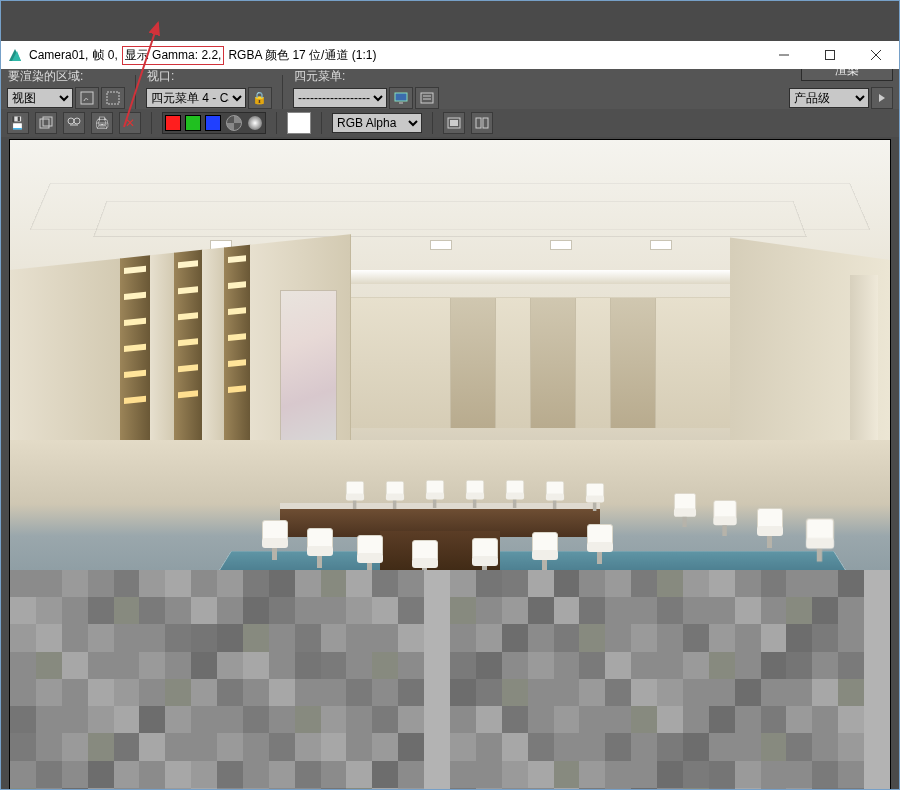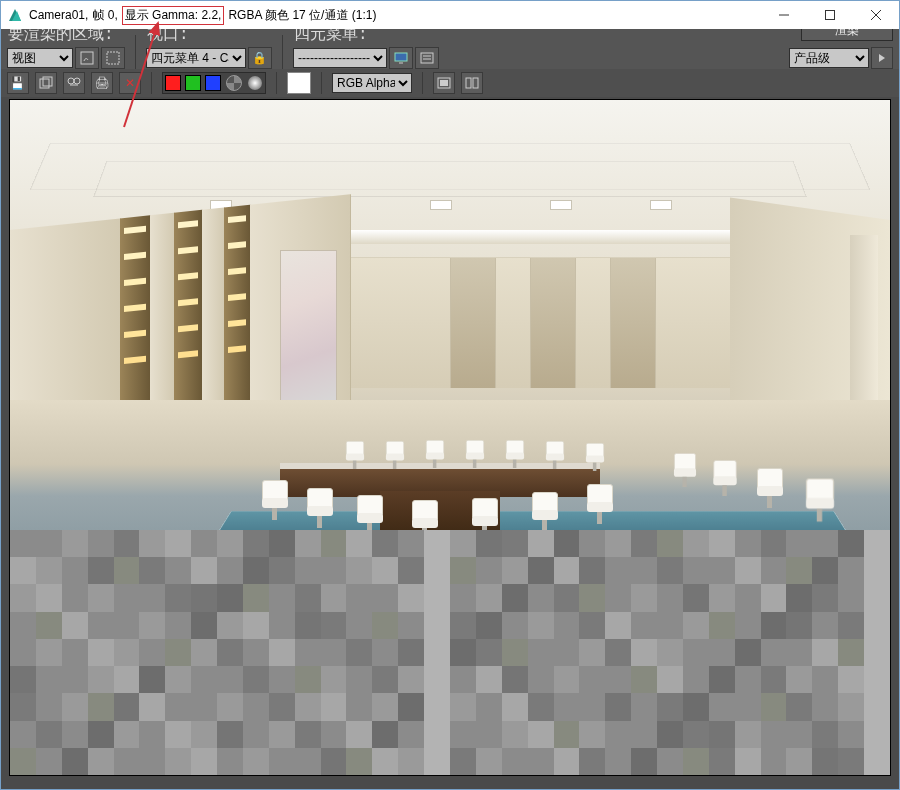--- a/index.html
+++ b/index.html
@@ -1,28 +1,28 @@
 <!DOCTYPE html>
 <html><head>
 <meta charset="utf-8">
 <style>
   html,body{margin:0;padding:0;width:900px;height:790px;overflow:hidden;font-family:"Microsoft YaHei","Segoe UI",Arial,sans-serif;font-size:12px;background:#4a4a4a;color:#ddd;}
   .window{position:relative;width:900px;height:790px;box-sizing:border-box;border:1px solid #76a0c8;display:flex;flex-direction:column;}
   
-  .titlebar{height:28px;background:#fff;color:#000;display:flex;align-items:center;padding:0 0 0 6px;position:relative;}
+  .titlebar{height:28px;background:#fff;color:#000;display:flex;align-items:center;padding:0 0 0 6px;position:relative;margin-top:40px;}
   .titlebar .app-icon{width:16px;height:16px;margin-right:6px;}
   .titlebar .title-text{display:flex;align-items:center;gap:4px;white-space:nowrap;}
   .gamma-box{border:1px solid #d1323a;padding:0 2px;}
   .winbtns{margin-left:auto;display:flex;height:100%;}
   .winbtn{width:46px;height:100%;display:flex;align-items:center;justify-content:center;color:#333;}
   
   .tb-row{background:#555;display:flex;align-items:flex-end;padding:0 6px;height:40px;box-sizing:border-box;gap:6px;}
   .tb-row2{height:28px;align-items:center;background:#4f4f4f;}
   .tb-group{display:flex;flex-direction:column;gap:2px;}
-  .tb-label{color:#ddd;font-size:16px;padding-left:1px;font-family:Liberation Mono, monospace;}
+  .tb-label{color:#ddd;font-size:12px;padding-left:1px;}
   .tb-controls{display:flex;align-items:center;gap:2px;}
   select.ctrl{background:#c8c8c8;color:#000;border:1px solid #2e2e2e;height:20px;font-size:12px;}
   .icon-btn{width:22px;height:20px;display:flex;align-items:center;justify-content:center;background:#5c5c5c;border:1px solid #3a3a3a;color:#ddd;}
   .icon-btn.small{width:20px;}
   .sep{width:1px;height:34px;background:#3a3a3a;margin:0 4px;}
   .sep2{width:1px;height:22px;background:#3a3a3a;margin:0 4px;}
   .render-btn{background:#5c5c5c;border:1px solid #2b2b2b;color:#eee;width:90px;height:20px;display:flex;align-items:center;justify-content:center;margin-bottom:4px;}
   .right-push{margin-left:auto;display:flex;align-items:flex-end;gap:6px;}
   .swatch-row{display:flex;align-items:center;border:1px solid #2b2b2b;background:#444;height:20px;}
   .sw{width:14px;height:14px;margin:0 2px;border:1px solid #000;}
@@ -209,21 +209,21 @@
     <div class="swatch-row">
       <span class="sw red"></span>
       <span class="sw green"></span>
       <span class="sw blue"></span>
       <span class="alpha-circle"></span>
       <span style="width:14px;height:14px;margin:0 3px;border-radius:50%;background:radial-gradient(circle,#fff,#555);"></span>
     </div>
     <div class="sep2"></div>
     <div class="icon-btn" style="width:22px;background:#fff;border:1px solid #888"></div>
     <div class="sep2"></div>
-    <select class="ctrl" style="width:80px"><option>RGB Alpha</option></select>
+    <select class="ctrl" style="width:90px"><option>RGB Alpha</option></select>
     <div class="sep2"></div>
     <div class="icon-btn small">
       <svg width="14" height="12">
           <rect x="1" y="1" width="12" height="10" fill="none" stroke="#ccc"></rect>
           <rect x="3" y="3" width="8" height="6" fill="#ccc"></rect>
         </svg>
     </div>
     <div class="icon-btn small">
       <svg width="14" height="12">
           <rect x="1" y="1" width="5" height="10" fill="none" stroke="#ccc"></rect>

